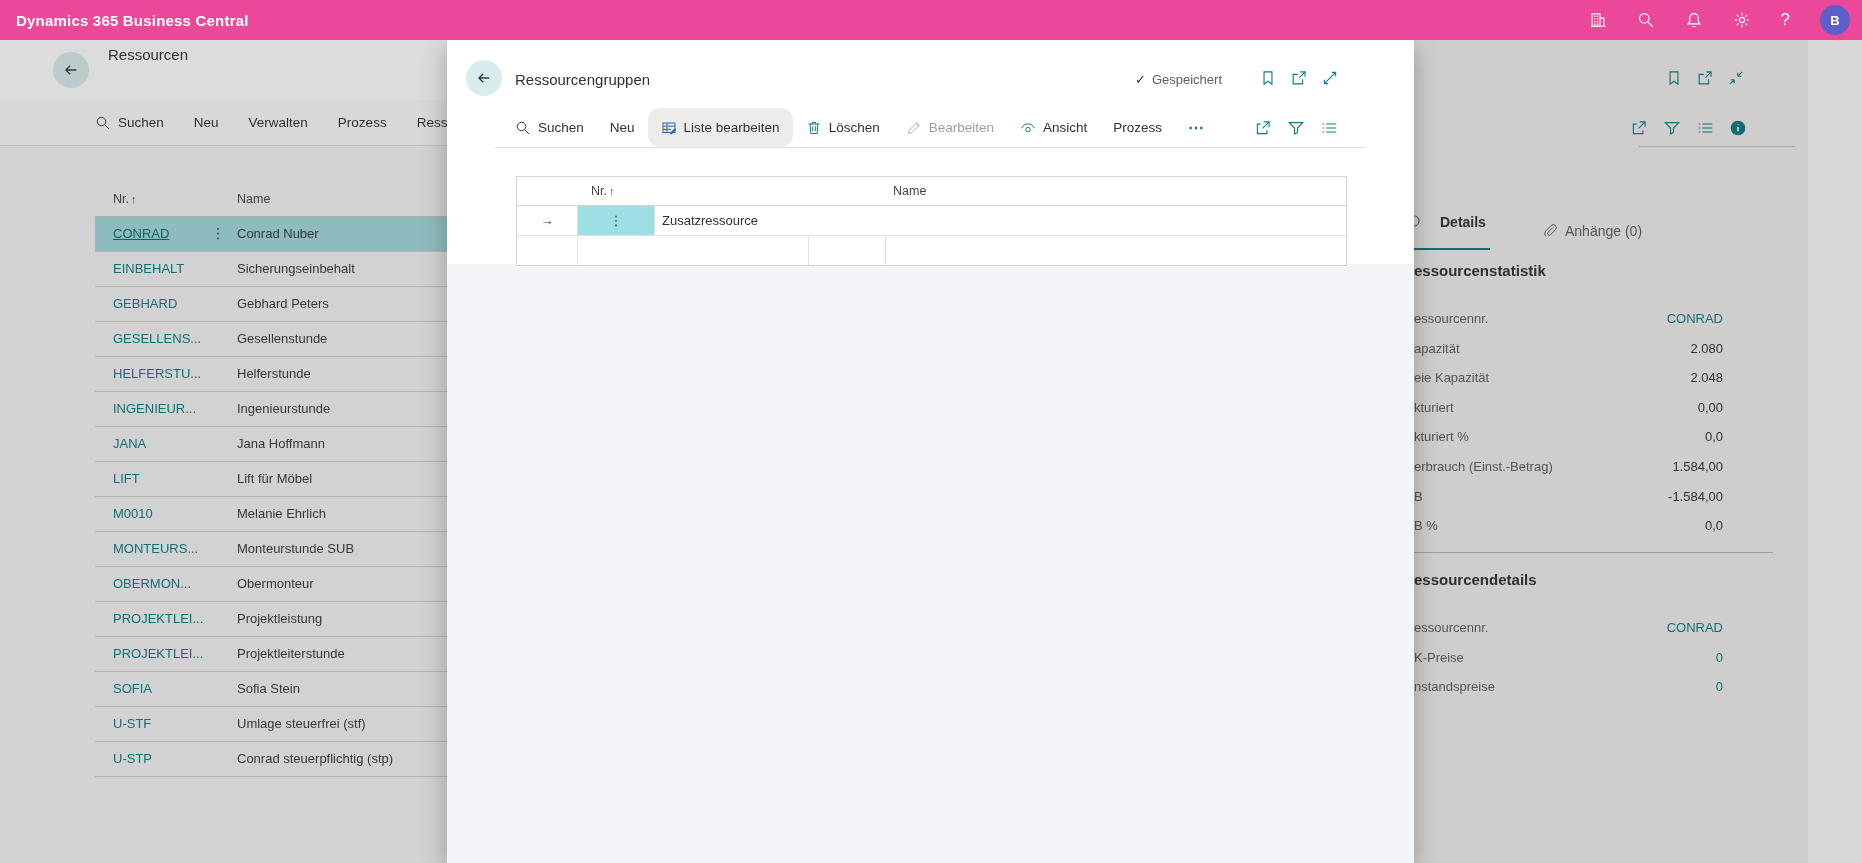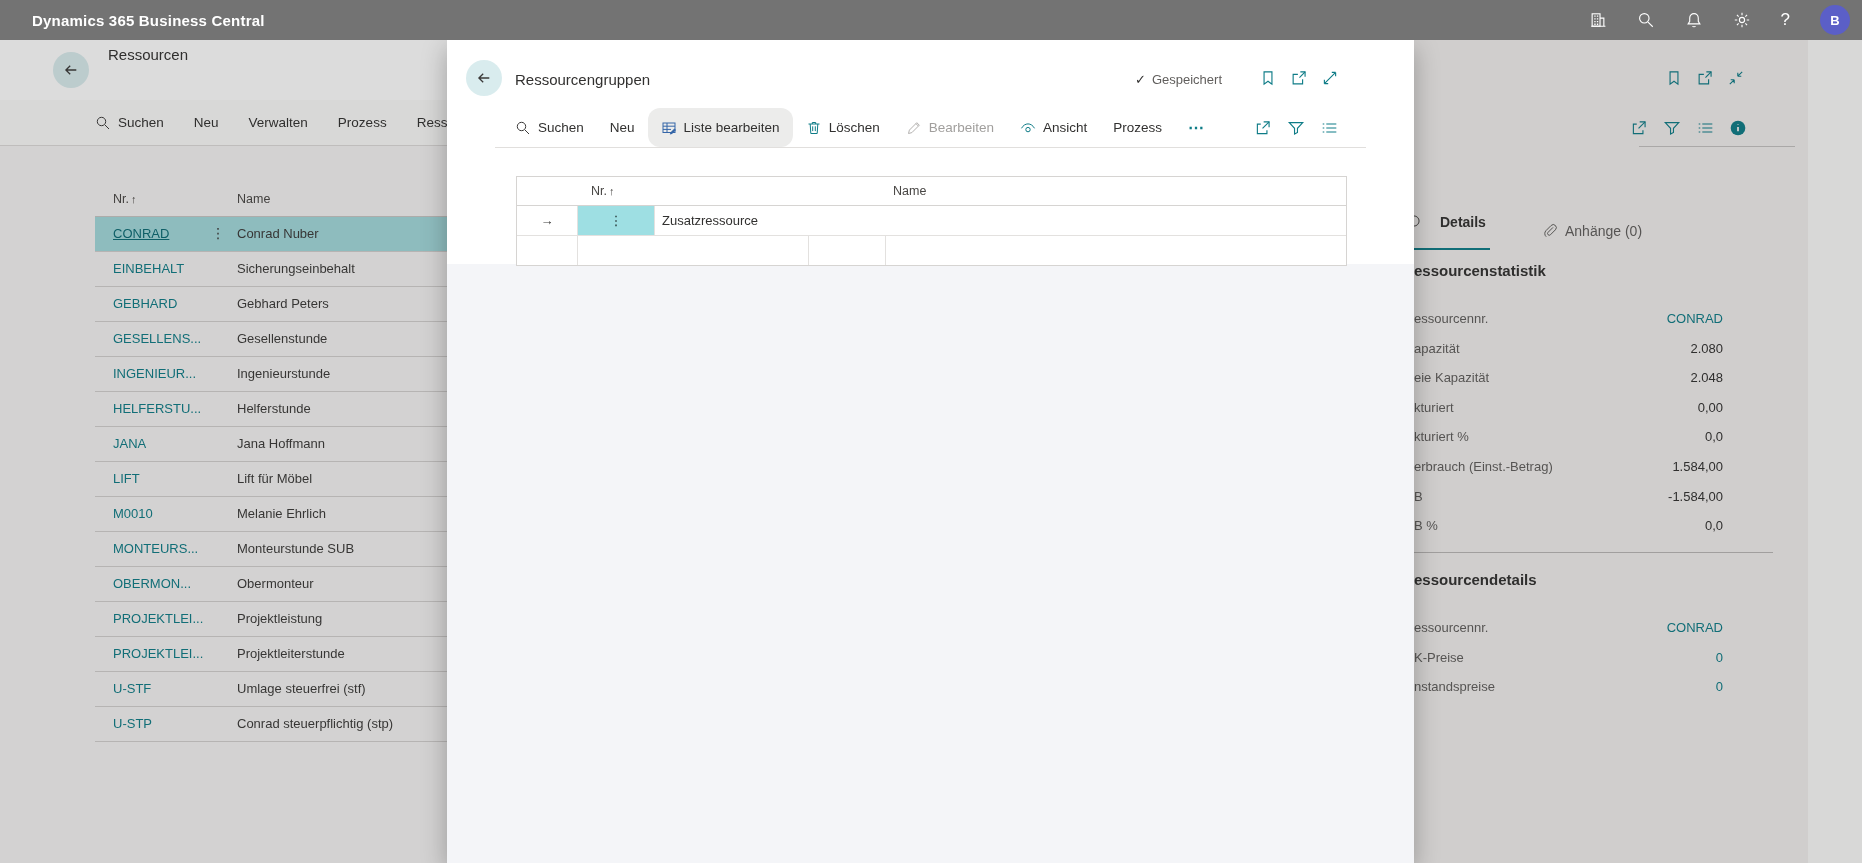--- a/index.html
+++ b/index.html
@@ -1,21 +1,21 @@
 <!DOCTYPE html>
 <html><head>
 <meta charset="utf-8">
 <style>
   html,body{margin:0;padding:0;background:#888;}
   .stage{position:relative;width:1862px;height:863px;overflow:hidden;
          font-family:"Liberation Sans",sans-serif;background:#f4f3f2;}
 
   
-  .topbar{position:absolute;top:0;left:0;right:0;height:40px;background:#737373;z-index:20;
-          display:flex;align-items:center;padding-left:16px;}
+  .topbar{position:absolute;top:0;left:0;right:0;height:40px;background:#ec4899;z-index:20;
+          display:flex;align-items:center;}
   .topbar-title{color:#fff;font-size:15px;font-weight:700;margin-left:16px;letter-spacing:.2px;}
   .topbar-icons{position:absolute;right:12px;top:0;height:40px;display:flex;align-items:center;gap:30px;color:#fff;}
   .tbicon{width:18px;height:18px;display:block;cursor:pointer;}
   .tb-help{font-size:17px;color:#fff;cursor:pointer;line-height:18px;}
   .avatar{width:30px;height:30px;border-radius:50%;background:#5b5fc7;color:#fff;font-size:13px;
           font-weight:700;display:flex;align-items:center;justify-content:center;cursor:pointer;}
 
   
   .page{position:absolute;top:40px;left:0;width:1414px;bottom:0;background:#f5f4f3;z-index:1;}
   .page-header{position:absolute;top:0;left:0;right:0;height:60px;background:#fff;}
@@ -242,32 +242,32 @@
             <span class="lname">Gebhard Peters</span>
           </div>
 
           <div class="lrow">
             <span class="lnr">GESELLENS...</span>
 
             <span class="lname">Gesellenstunde</span>
           </div>
 
           <div class="lrow">
+            <span class="lnr">HELFERSTU...</span>
+
+            <span class="lname">Helferstunde</span>
+          </div>
+
+          <div class="lrow">
             <span class="lnr">INGENIEUR...</span>
 
             <span class="lname">Ingenieurstunde</span>
           </div>
 
           <div class="lrow">
-            <span class="lnr">HELFERSTU...</span>
-
-            <span class="lname">Helferstunde</span>
-          </div>
-
-          <div class="lrow">
             <span class="lnr">JANA</span>
 
             <span class="lname">Jana Hoffmann</span>
           </div>
 
           <div class="lrow">
             <span class="lnr">LIFT</span>
 
             <span class="lname">Lift für Möbel</span>
           </div>
@@ -295,20 +295,25 @@
 
             <span class="lname">Projektleistung</span>
           </div>
 
           <div class="lrow">
             <span class="lnr">PROJEKTLEI...</span>
 
             <span class="lname">Projektleiterstunde</span>
           </div>
 
+          <div class="lrow">
+            <span class="lnr">SOFIA</span>
+
+            <span class="lname">Sofia Stein</span>
+          </div>
 
           <div class="lrow">
             <span class="lnr">U-STF</span>
 
             <span class="lname">Umlage steuerfrei (stf)</span>
           </div>
 
           <div class="lrow">
             <span class="lnr">U-STP</span>
 

